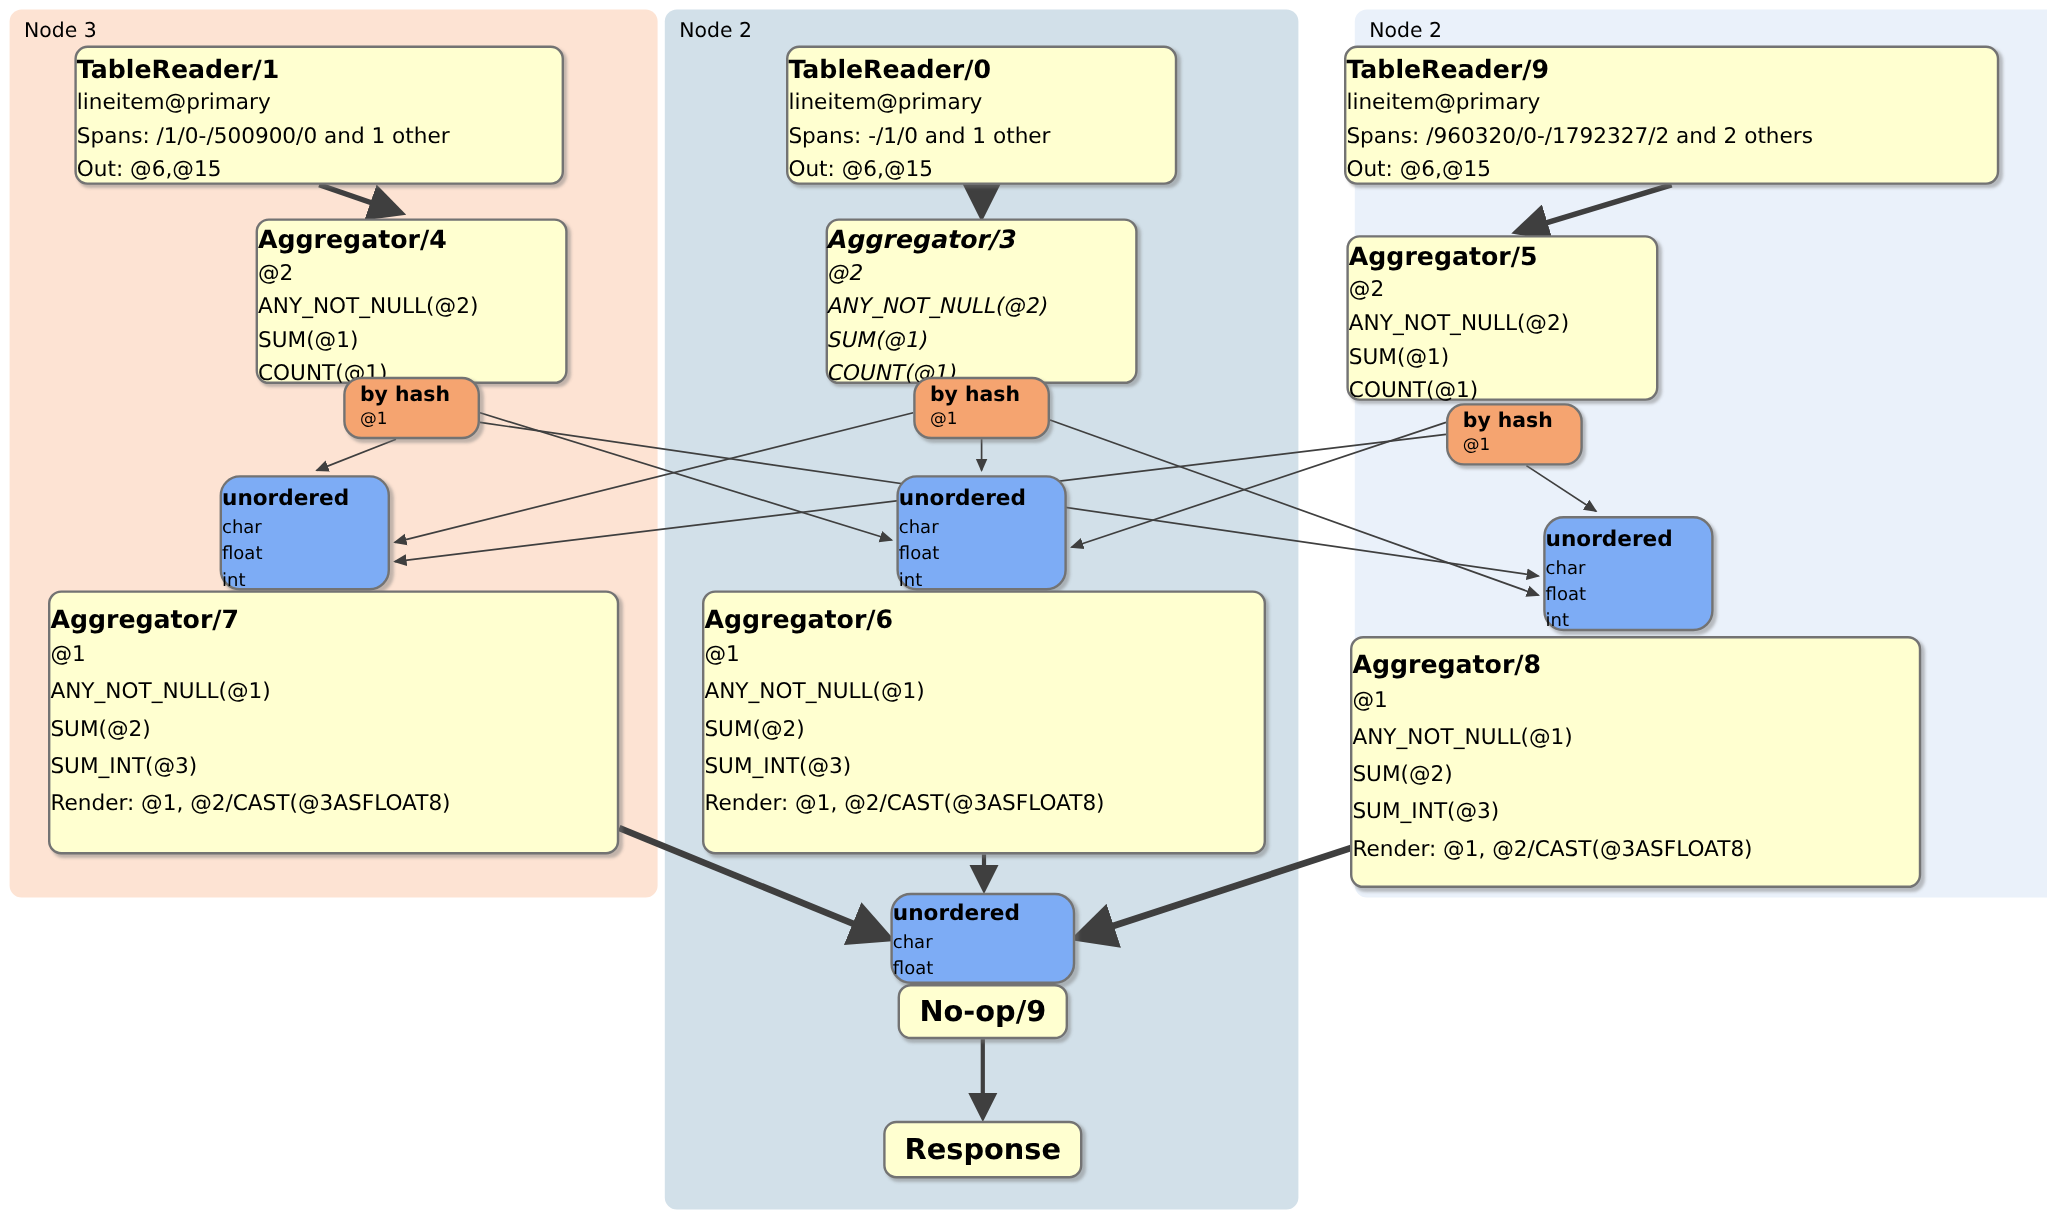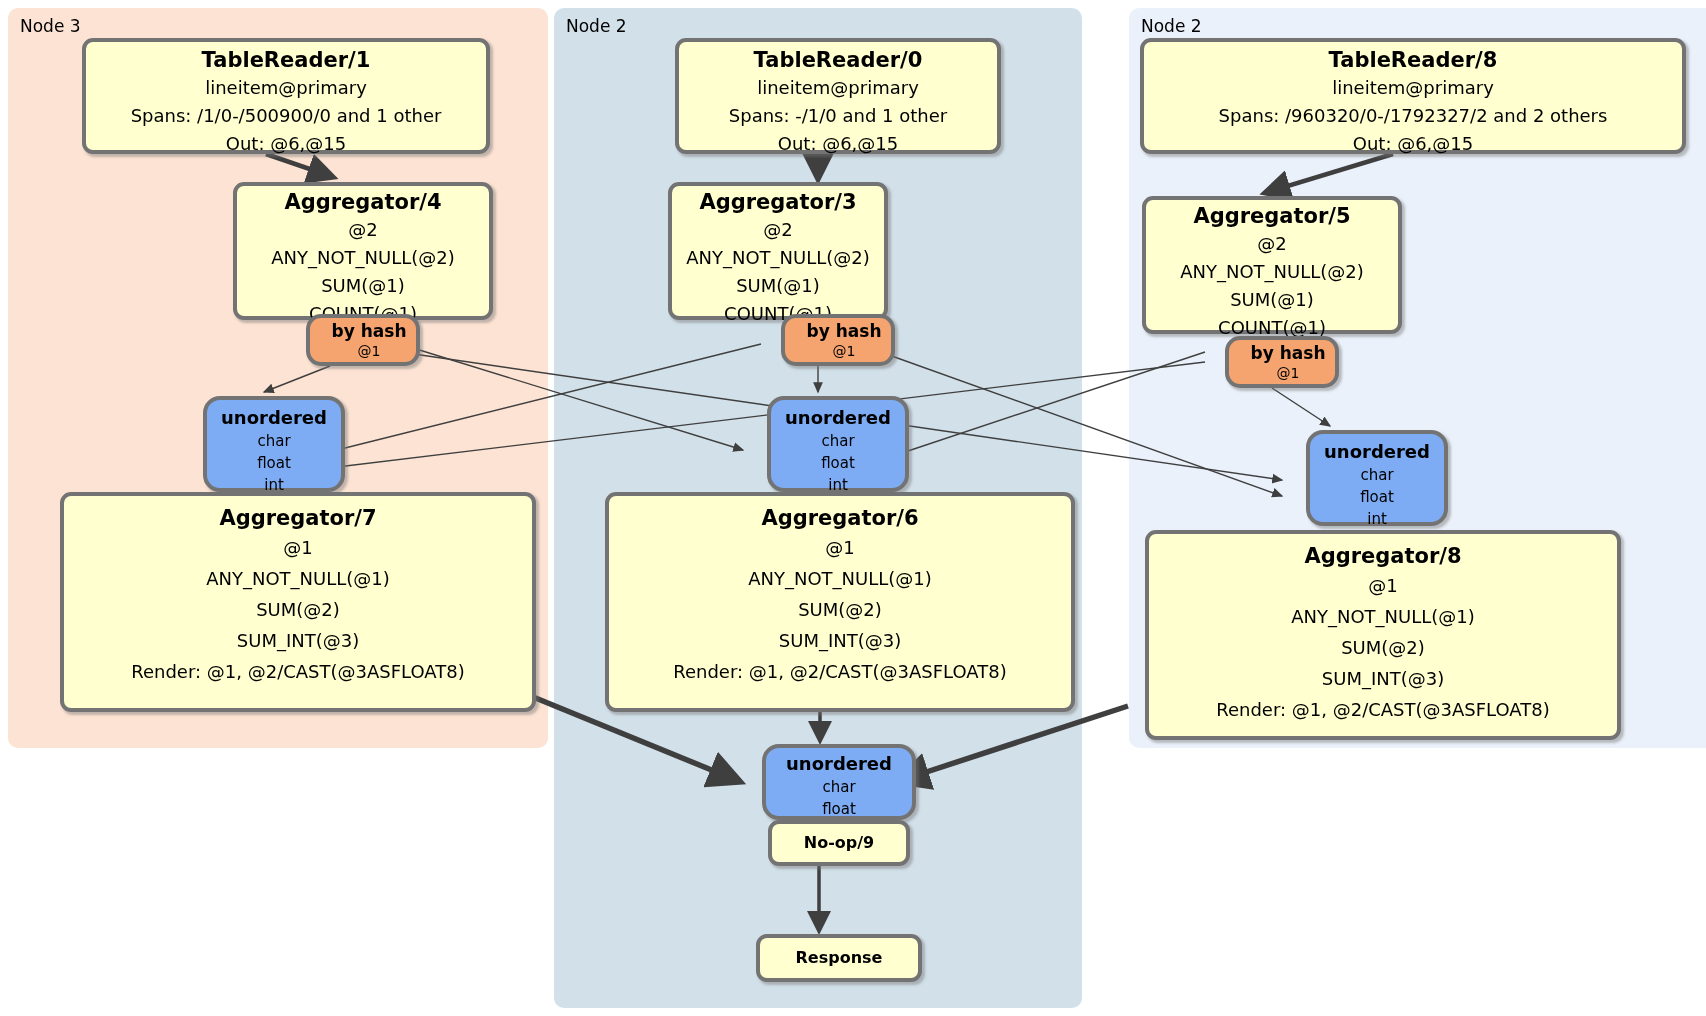--- a/index.html
+++ b/index.html
@@ -7,40 +7,40 @@
   .canvas{position:relative;width:1706px;height:1016px;overflow:hidden;background:#fff;}
 
   .region{position:absolute;border-radius:10px;z-index:0;}
   .region-label{position:absolute;top:8px;left:12px;font-size:17px;color:#000000;}
   .region.node3{left:8px;top:8px;width:540px;height:740px;background:#fde3d3;}
   .region.node1{left:554px;top:8px;width:528px;height:1000px;background:#d2e0e9;}
   .region.node2{left:1088px;top:8px;width:610px;height:740px;background:#eaf1fa;margin-left:41px;}
 
   svg.edges{position:absolute;left:0;top:0;z-index:1;}
 
-  .box{position:absolute;box-sizing:border-box;border:4px solid #737373;border-radius:11px;
-       background:#ffffd0;text-align:center;z-index:2;
-       box-shadow:2.5px 2.5px 2.5px rgba(120,120,120,0.45);margin-left:20px;}
+  .box{position:absolute;box-sizing:border-box;border:2px solid #737373;border-radius:11px;
+       background:#ffffd0;text-align:left;z-index:2;
+       box-shadow:2.5px 2.5px 2.5px rgba(120,120,120,0.45);}
   .box .title{font-weight:bold;font-size:21px;line-height:28px;display:block;}
   .box .line{display:block;font-size:18px;line-height:28px;}
   .box.agg-bottom .line{line-height:31px;}
   .box.agg-bottom{padding-top:8px;}
   .box.tr{padding-top:4px;}
   .box.agg-top{padding-top:2px;}
 
   .router{background:#f5a470;border-radius:15px;padding-top:2px;padding-left:12px;}
   .router .title{font-size:17px;line-height:22px;}
   .router .line{font-size:14px;line-height:18px;}
 
   .sync{background:#7dacf5;border-radius:17px;padding-top:6px;}
   .sync .title{font-size:18px;line-height:24px;}
   .sync .line{font-size:15px;line-height:22px;}
 
   .single{display:flex;align-items:center;justify-content:center;}
-  .single .title{font-size:16px;}
+  .single .title{font-size:24px;}
 </style>
 </head>
 <body>
 
 <div class="canvas">
 
   <div class="region node3">
     <span class="region-label">Node 3</span>
   </div>
   <div class="region node1">
@@ -112,21 +112,21 @@
     <span class="line">SUM_INT(@3)</span>
     <span class="line">Render: @1, @2/CAST(@3ASFLOAT8)</span>
   </div>
 
   <div class="box tr" style="left:655px;top:38px;width:326px;height:116px;">
     <span class="title">TableReader/0</span>
     <span class="line">lineitem@primary</span>
     <span class="line">Spans: -/1/0 and 1 other</span>
     <span class="line">Out: @6,@15</span>
   </div>
-  <div class="box agg-top" style="left:648px;top:182px;width:220px;height:138px;">
+  <div class="box agg-top" style="left:688px;top:182px;width:260px;height:138px;font-style:italic;">
     <span class="title">Aggregator/3</span>
     <span class="line">@2</span>
     <span class="line">ANY_NOT_NULL(@2)</span>
     <span class="line">SUM(@1)</span>
     <span class="line">COUNT(@1)</span>
   </div>
   <div class="box router" style="left:761px;top:314px;width:114px;height:52px;">
     <span class="title">by hash</span>
     <span class="line">@1</span>
   </div>
@@ -139,21 +139,21 @@
   <div class="box agg-bottom" style="left:585px;top:492px;width:470px;height:220px;">
     <span class="title">Aggregator/6</span>
     <span class="line">@1</span>
     <span class="line">ANY_NOT_NULL(@1)</span>
     <span class="line">SUM(@2)</span>
     <span class="line">SUM_INT(@3)</span>
     <span class="line">Render: @1, @2/CAST(@3ASFLOAT8)</span>
   </div>
 
   <div class="box tr" style="left:1120px;top:38px;width:546px;height:116px;">
-    <span class="title">TableReader/8</span>
+    <span class="title">TableReader/9</span>
     <span class="line">lineitem@primary</span>
     <span class="line">Spans: /960320/0-/1792327/2 and 2 others</span>
     <span class="line">Out: @6,@15</span>
   </div>
   <div class="box agg-top" style="left:1122px;top:196px;width:260px;height:138px;">
     <span class="title">Aggregator/5</span>
     <span class="line">@2</span>
     <span class="line">ANY_NOT_NULL(@2)</span>
     <span class="line">SUM(@1)</span>
     <span class="line">COUNT(@1)</span>

